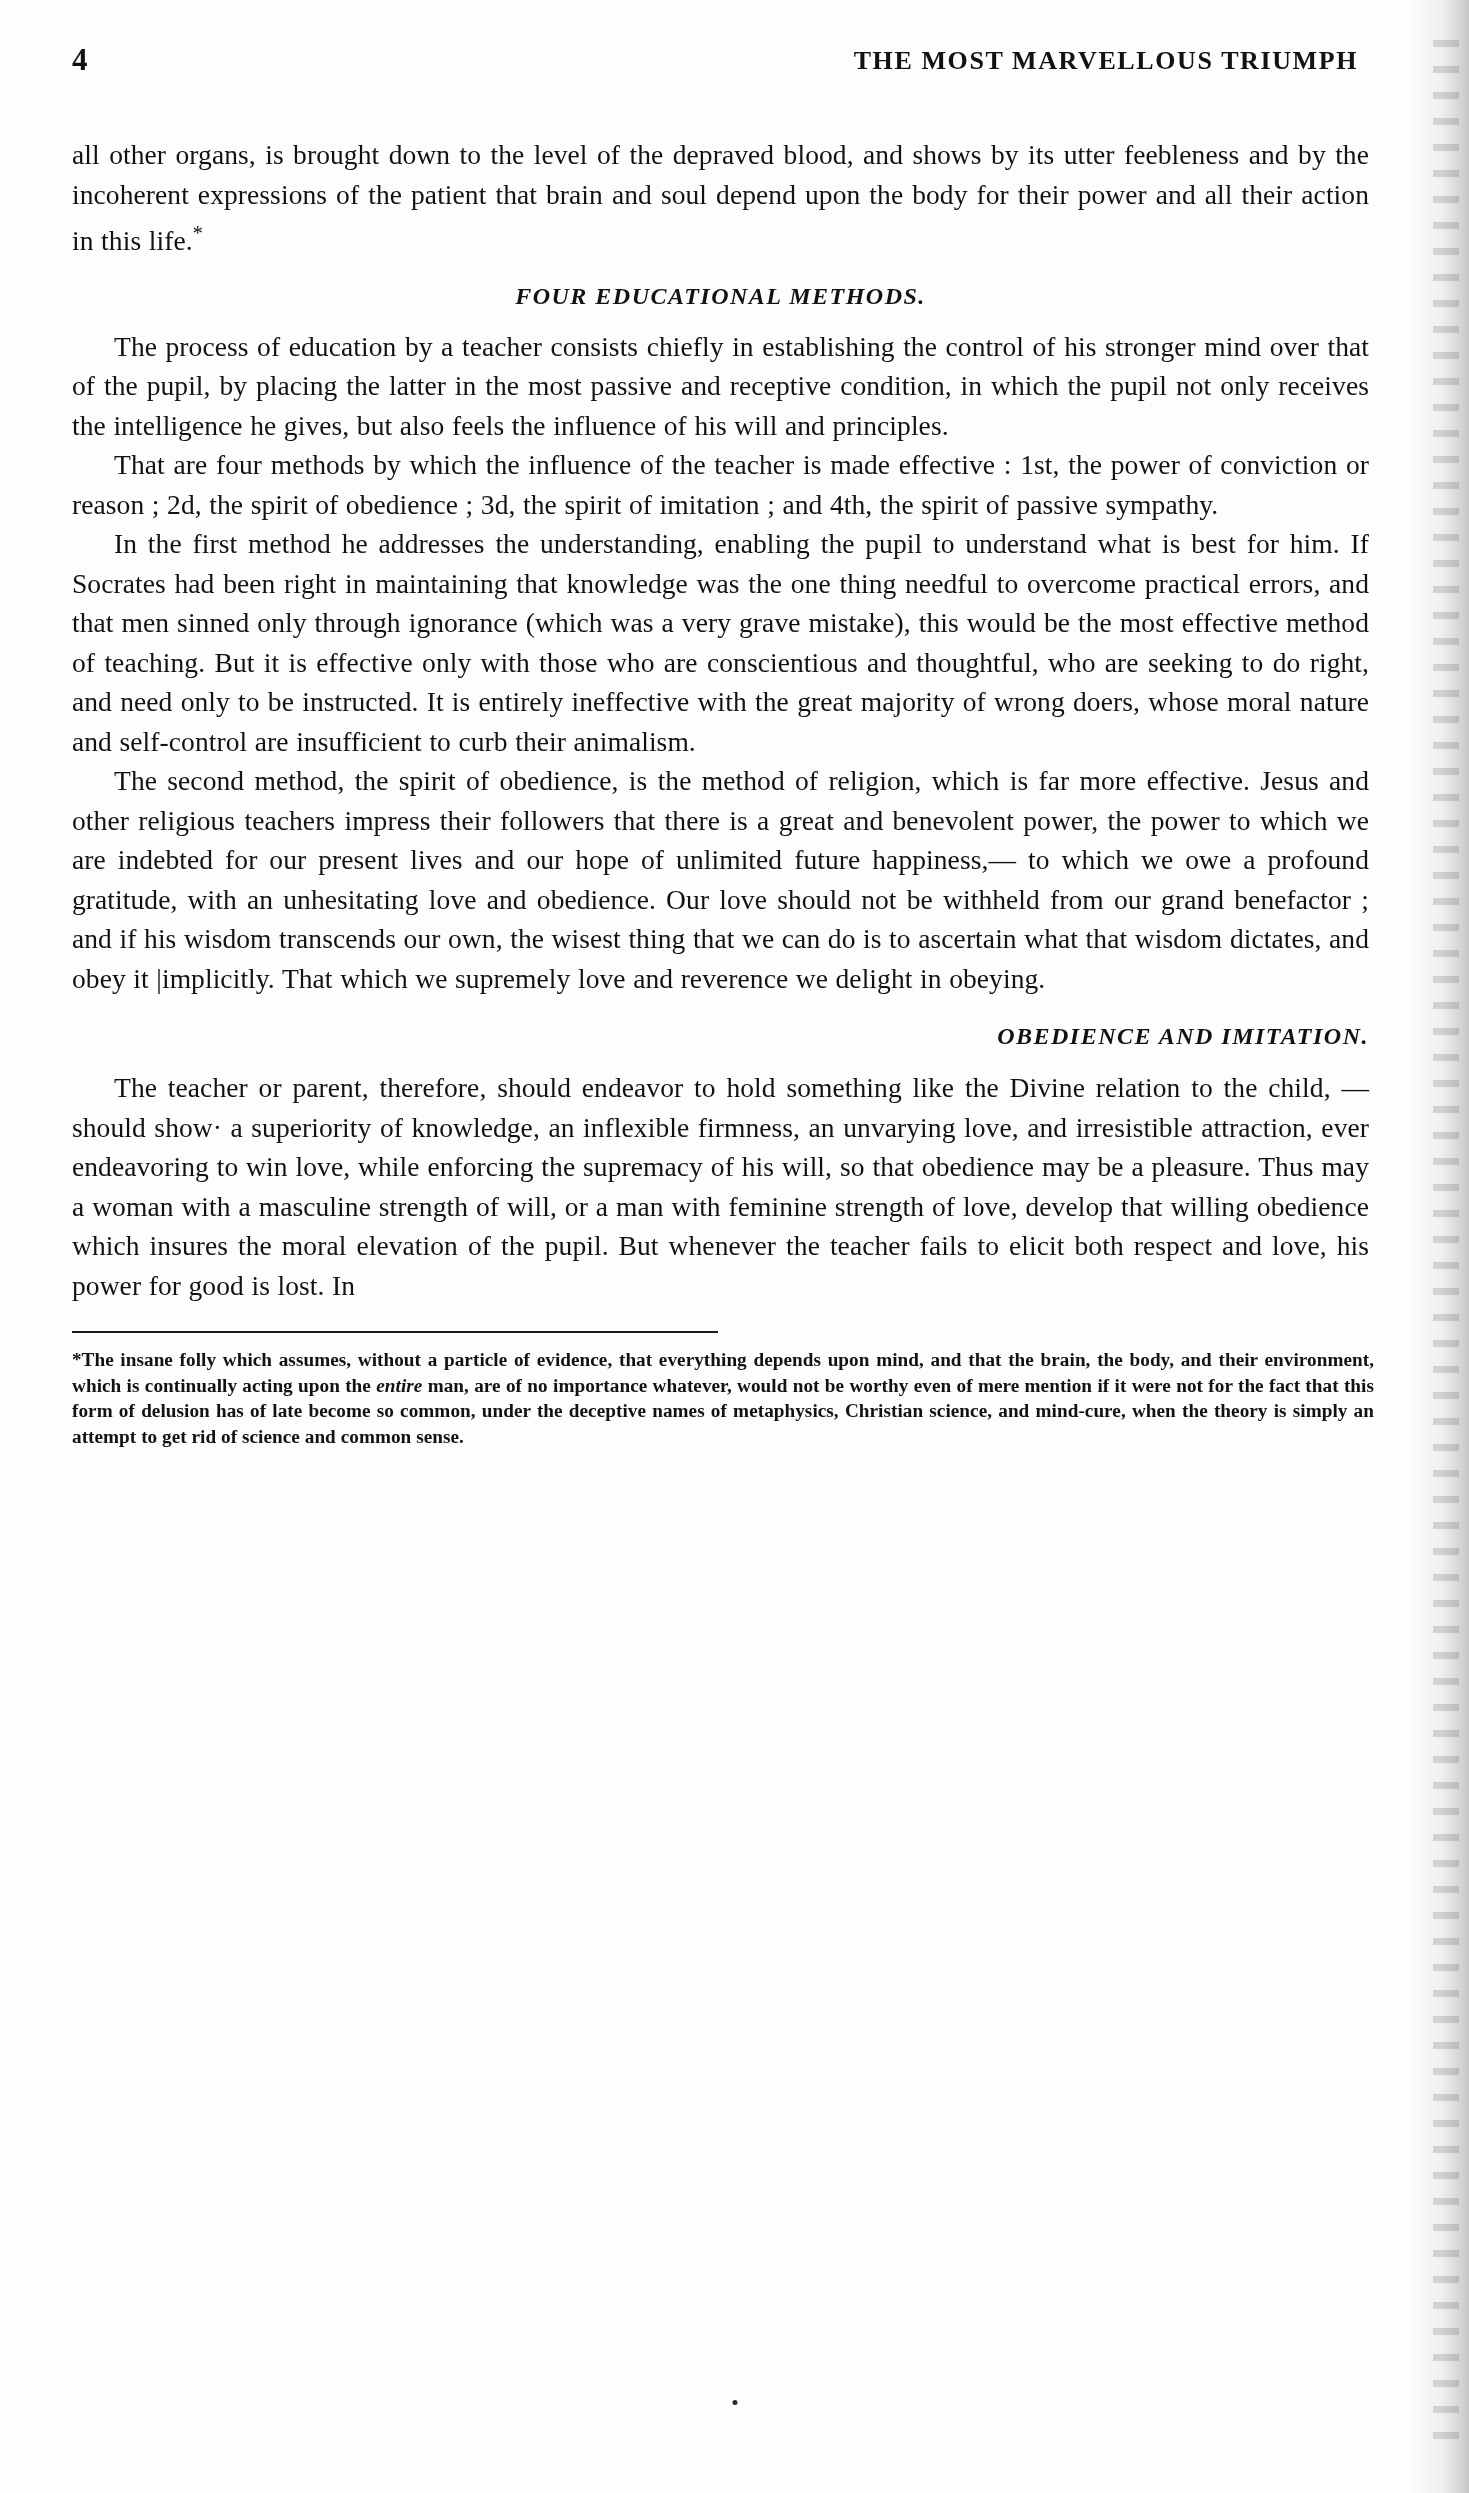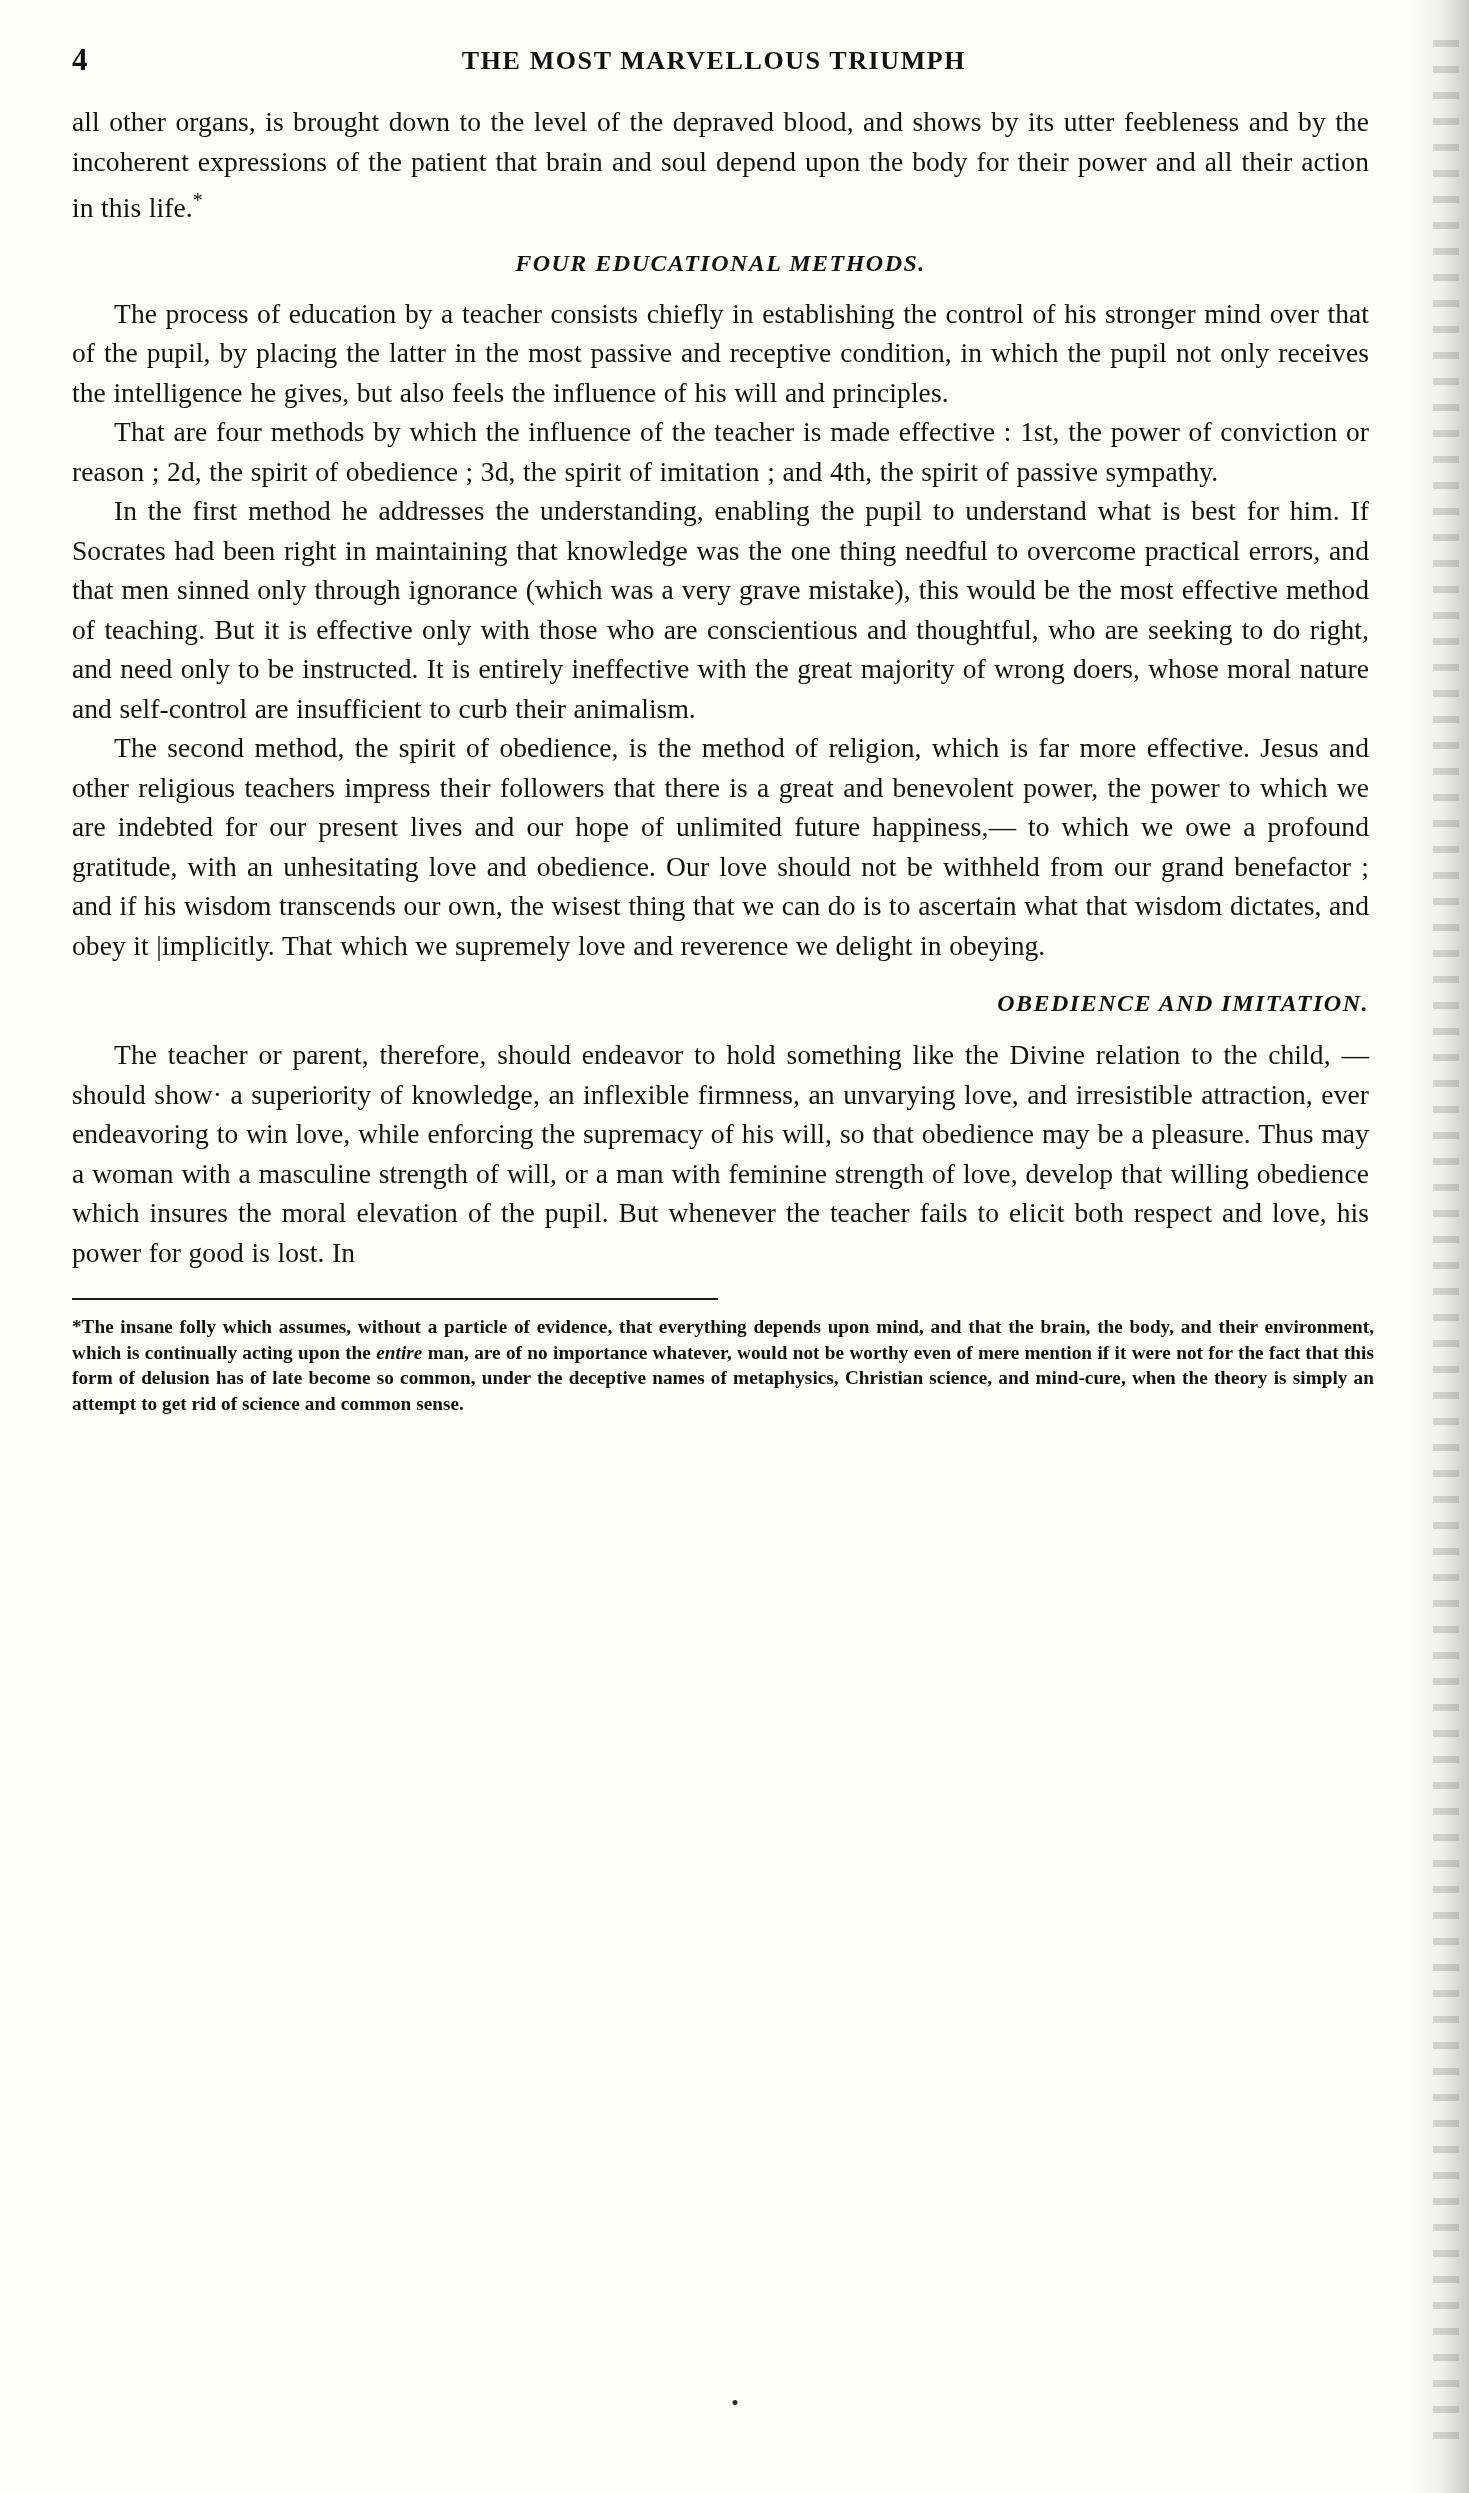--- a/index.html
+++ b/index.html
@@ -69,33 +69,34 @@
     top: 4px;
     font-size: 31px;
     font-weight: bold;
     letter-spacing: .5px;
   }
   .head-title {
     position: absolute;
     left: 0;
     right: 0;
     top: 8px;
-    text-align: center;
+    text-align: right;
     font-size: 26px;
     font-weight: bold;
     letter-spacing: 1.6px;
     font-variant: small-caps;
     text-transform: uppercase;
     padding-right: 42px;
   }
 
   
   .body-block {
     width: 1297px;
     margin-left: 2px;
+    margin-top: 33px;
   }
   p.para {
     margin: 0;
     font-size: 27.5px;
     line-height: 39.5px;
     text-align: justify;
     text-justify: inter-word;
     letter-spacing: .08px;
     word-spacing: .6px;
   }

